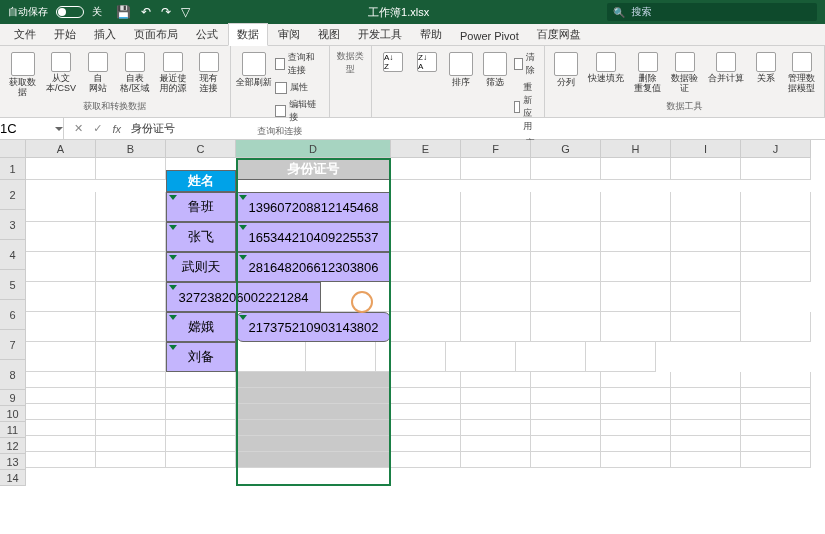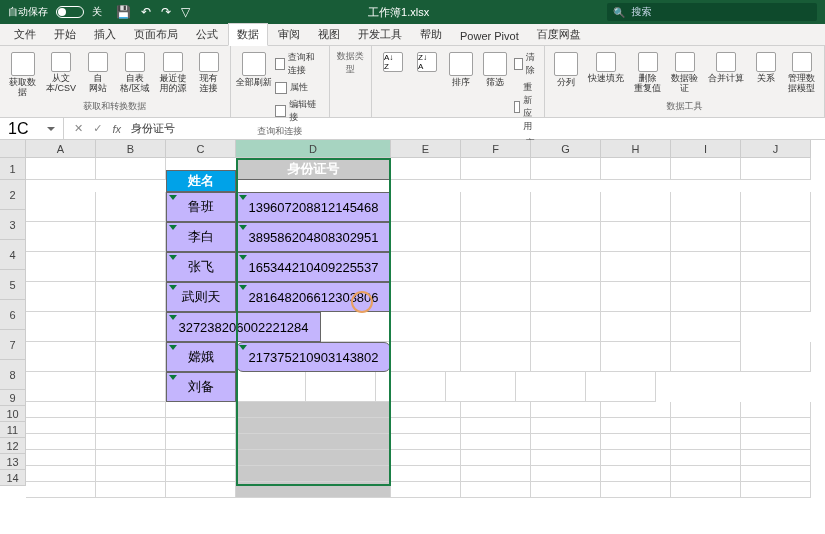--- a/index.html
+++ b/index.html
@@ -19,21 +19,21 @@
 .grp{border-right:1px solid #d0d0d0;padding:4px 6px;display:flex;flex-direction:column;justify-content:space-between}
 .grp-row{display:flex;gap:4px;align-items:start}
 .rbtn{display:flex;flex-direction:column;align-items:center;gap:2px;padding:2px 3px;cursor:pointer;min-width:30px}
 .rbtn .ico{width:20px;height:20px;background:#fff;border:1px solid #a0a0a0;border-radius:2px;position:relative}
 .rbtn .ico.big{width:24px;height:24px}
 .rbtn .lbl{font-size:9px;color:#333;text-align:center;line-height:1.1;white-space:pre}
 .mini{font-size:9px;color:#444;display:flex;align-items:center;gap:3px;padding:1px 0}
 .mini .mi{width:12px;height:12px;border:1px solid #888;background:#fff}
 .grp-name{font-size:9px;color:#666;text-align:center}
 .fbar{height:22px;border-bottom:1px solid #d0d0d0;display:flex;align-items:center}
-.namebox{width:64px;border-right:1px solid #d0d0d0;padding:0 8px;font-size:16px;display:flex;align-items:center;justify-content:space-between;height:100%}
+.namebox{width:64px;border-right:1px solid #d0d0d0;padding:0 0;font-size:13px;display:flex;align-items:center;justify-content:space-between;height:100%}
 .namebox .dd{border-left:4px solid transparent;border-right:4px solid transparent;border-top:4px solid #666}
 .fxwrap{display:flex;align-items:center;gap:10px;padding:0 10px}
 .fxwrap span{font-size:11px;color:#888}
 .fxwrap .fx{font-style:italic;color:#666}
 .fxval{font-size:11px;color:#333}
 .grid{position:relative;height:394px;overflow:hidden}
 .colhdr{display:flex;height:18px}
 .corner{width:26px;background:#e6e6e6;border-right:1px solid #ccc;border-bottom:1px solid #ccc}
 .ch{background:#e6e6e6;border-right:1px solid #ccc;border-bottom:1px solid #ccc;text-align:center;font-size:11px;color:#444;line-height:18px}
 .ch.sel{background:#a7d4c1}
@@ -284,32 +284,20 @@
           <div class="cell" style="width: 70px; height: 30px;"></div>
           <div class="cell" style="width: 70px; height: 30px;"></div>
           <div class="cell" style="width: 70px; height: 30px;"></div>
           <div class="cell" style="width: 70px; height: 30px;"></div>
           <div class="cell" style="width: 70px; height: 30px;"></div>
           <div class="cell" style="width: 70px; height: 30px;"></div>
         </div>
         <div class="row">
           <div class="cell" style="width: 70px; height: 30px;"></div>
           <div class="cell" style="width: 70px; height: 30px;"></div>
-          <div class="cell tblcell" style="width: 70px; height: 30px; position: relative;">李白<div class="tri" style="left: 2px; top: 2px;"></div></div>
-          <div class="cell tblcell" style="width: 155px; height: 30px; position: relative;">389586204808302951<div class="tri" style="left: 2px; top: 2px;"></div></div>
-          <div class="cell" style="width: 70px; height: 30px;"></div>
-          <div class="cell" style="width: 70px; height: 30px;"></div>
-          <div class="cell" style="width: 70px; height: 30px;"></div>
-          <div class="cell" style="width: 70px; height: 30px;"></div>
-          <div class="cell" style="width: 70px; height: 30px;"></div>
-          <div class="cell" style="width: 70px; height: 30px;"></div>
-        </div>
-        <div class="row">
-          <div class="cell" style="width: 70px; height: 30px;"></div>
-          <div class="cell" style="width: 70px; height: 30px;"></div>
           <div class="cell tblcell" style="width: 70px; height: 30px; position: relative;">张飞<div class="tri" style="left: 2px; top: 2px;"></div></div>
           <div class="cell tblcell" style="width: 155px; height: 30px; position: relative;">165344210409225537<div class="tri" style="left: 2px; top: 2px;"></div></div>
           <div class="cell" style="width: 70px; height: 30px;"></div>
           <div class="cell" style="width: 70px; height: 30px;"></div>
           <div class="cell" style="width: 70px; height: 30px;"></div>
           <div class="cell" style="width: 70px; height: 30px;"></div>
           <div class="cell" style="width: 70px; height: 30px;"></div>
           <div class="cell" style="width: 70px; height: 30px;"></div>
         </div>
         <div class="row">

